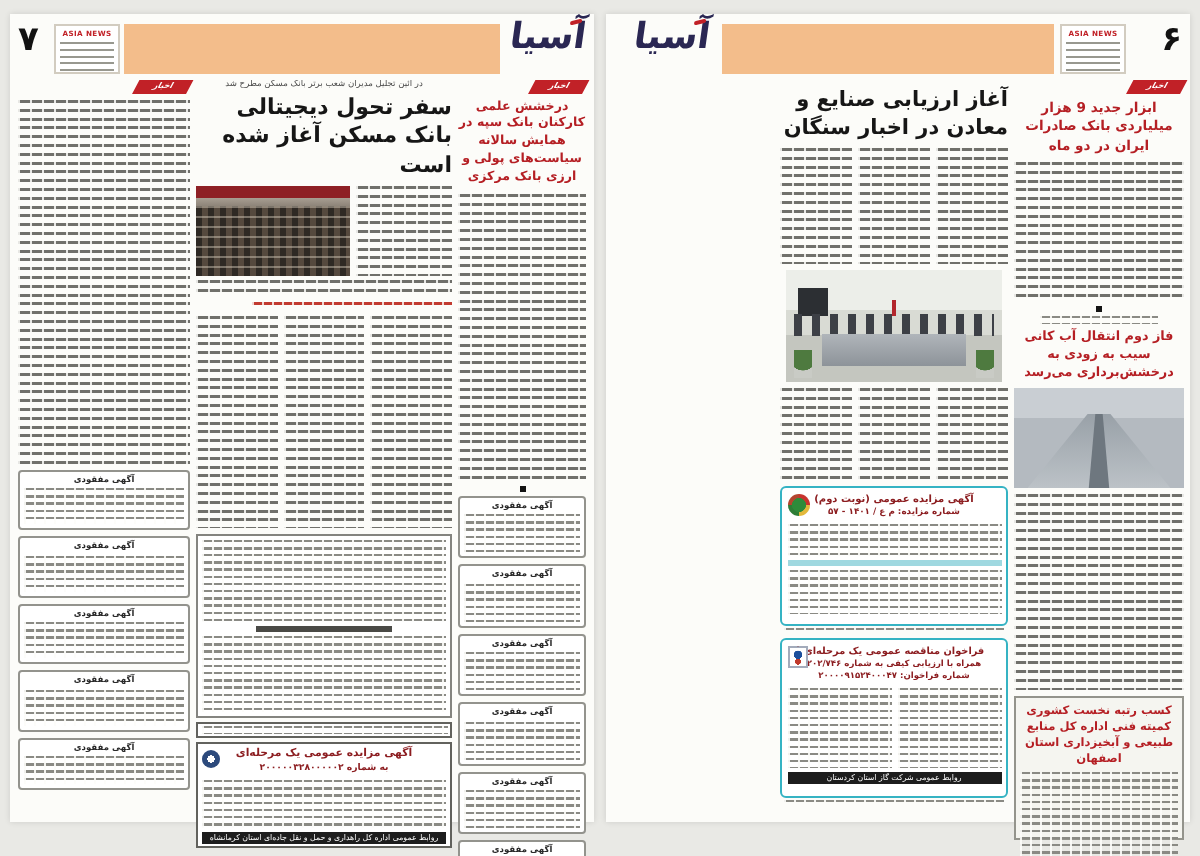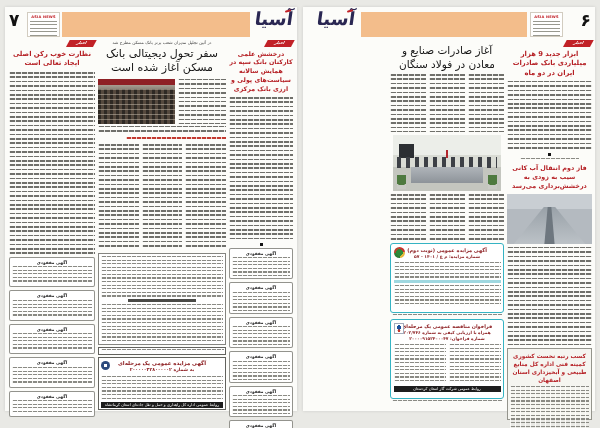--- a/index.html
+++ b/index.html
@@ -10,21 +10,21 @@
   .pnum{position:absolute;font-size:17px;font-weight:bold;color:#121212;top:3px}
   .infobox{position:absolute;top:5px;width:33px;height:25px;background:#fff;border:1px solid rgba(180,170,150,.6);padding:2px 2px 1px;text-align:center}
   .infobox .bl{color:#c12127;font-size:3.6px;font-weight:bold;letter-spacing:.2px;line-height:4px}
   .microlines{height:15px;margin-top:1.5px;background-image:repeating-linear-gradient(180deg,#98988f 0 1px,transparent 1px 3.4px)}
   .hbar{position:absolute;top:5px;height:25px;background:#f3bd8b}
   .logo{position:absolute;top:1px;width:42px;text-align:center;font-size:18px;font-weight:bold;color:#2a2753;transform:skewX(-8deg)}
   .logo .mark{position:absolute;top:2px;right:5px;width:6px;height:2px;background:#c12127;border-radius:1px;transform:rotate(-14deg)}
   .col{position:absolute;top:33px;height:367px}
   .tab{width:27px;height:6.5px;background:#c12127;transform:skewX(-28deg);color:#fff;font-size:4px;font-weight:bold;line-height:6.5px;text-align:center;margin-left:auto;margin-bottom:3px}
   .rh{color:#b51f24;font-weight:bold;text-align:center;line-height:1.4;margin-bottom:3px}
-  .mh{font-weight:normal;color:#161616;text-align:center;line-height:1.3;margin-bottom:3px}
+  .mh{font-weight:bold;color:#161616;text-align:right;line-height:1.3;margin-bottom:3px}
   .kick{font-size:4.3px;color:#4a4a4a;text-align:center;margin-bottom:2px;white-space:nowrap;overflow:hidden}
   .sim{background-image:
     repeating-linear-gradient(90deg,rgba(252,252,249,.85) 0 1px,transparent 1px 6px),
     repeating-linear-gradient(180deg,#70706b 0 1.5px,transparent 1.5px 4.4px)}
   .sim.lt{background-image:
     repeating-linear-gradient(90deg,rgba(252,252,249,.9) 0 1px,transparent 1px 5px),
     repeating-linear-gradient(180deg,#8a8a84 0 1.2px,transparent 1.2px 3.6px)}
   .sim.red{background-image:repeating-linear-gradient(90deg,rgba(252,252,249,.8) 0 1px,transparent 1px 5px),
     repeating-linear-gradient(180deg,#c23a30 0 1.6px,transparent 1.6px 5px)}
   .cols3{display:flex;gap:3px}.cols3>div{flex:1}
@@ -132,21 +132,20 @@
       <div class="seal-road"></div>
       <div class="adtitle" style="font-size:5.4px">آگهی مزایده عمومی یک مرحله‌ای</div>
       <div class="adtitle" style="font-size:4.6px">به شماره ۲۰۰۰۰۰۳۲۸۰۰۰۰۰۲</div>
       <div class="sim lt" style="height:24px;margin-top:1.5px"></div>
       <div class="blackbar">روابط عمومی اداره کل راهداری و حمل و نقل جاده‌ای استان کرمانشاه</div>
     </div>
   </div>
 
   <div class="col" style="left:4px;width:86px">
     <div class="tab">اخبار</div>
-    <div class="rh" style="font-size:6.8px">نظارت خوب رکن اصلی ایجاد تعالی است</div>
     <div class="sim" style="height:182px;margin-bottom:3px"></div>
     <div class="notice">
         <h6>آگهی مفقودی</h6>
         <div class="sim lt" style="height:18px"></div>
       </div>
     <div class="notice">
         <h6>آگهی مفقودی</h6>
         <div class="sim lt" style="height:18px"></div>
       </div>
     <div class="notice">
@@ -188,21 +187,21 @@
       <div class="water"></div>
     </div>
     <div class="sim" style="height:98px;margin-bottom:3px"></div>
     <div class="graybox" style="height:72px">
       <div class="rh" style="font-size:5.8px;margin-bottom:2px">کسب رتبه نخست کشوری کمیته فنی اداره کل منابع طبیعی و آبخیزداری استان اصفهان</div>
       <div class="sim lt" style="height:42px"></div>
     </div>
   </div>
 
   <div class="col" style="left:87px;width:114px">
-    <div class="mh" style="font-size:10.5px;margin-top:4px">آغاز صادرات صنایع و معادن در فولاد سنگان</div>
+    <div class="mh" style="font-size:10.5px;margin-top:4px">آغاز ارزیابی صنایع و معادن در اخبار سنگان</div>
     <div class="cols3" style="height:58px;margin-bottom:3px">
       <div class="sim"></div>
       <div class="sim"></div>
       <div class="sim"></div>
     </div>
     <div class="photo mtg" style="width:108px;height:56px;margin:0 auto 3px">
       <div class="tv"></div>
       <div class="people"></div>
       <div class="table"></div>
       <div class="flag"></div>

